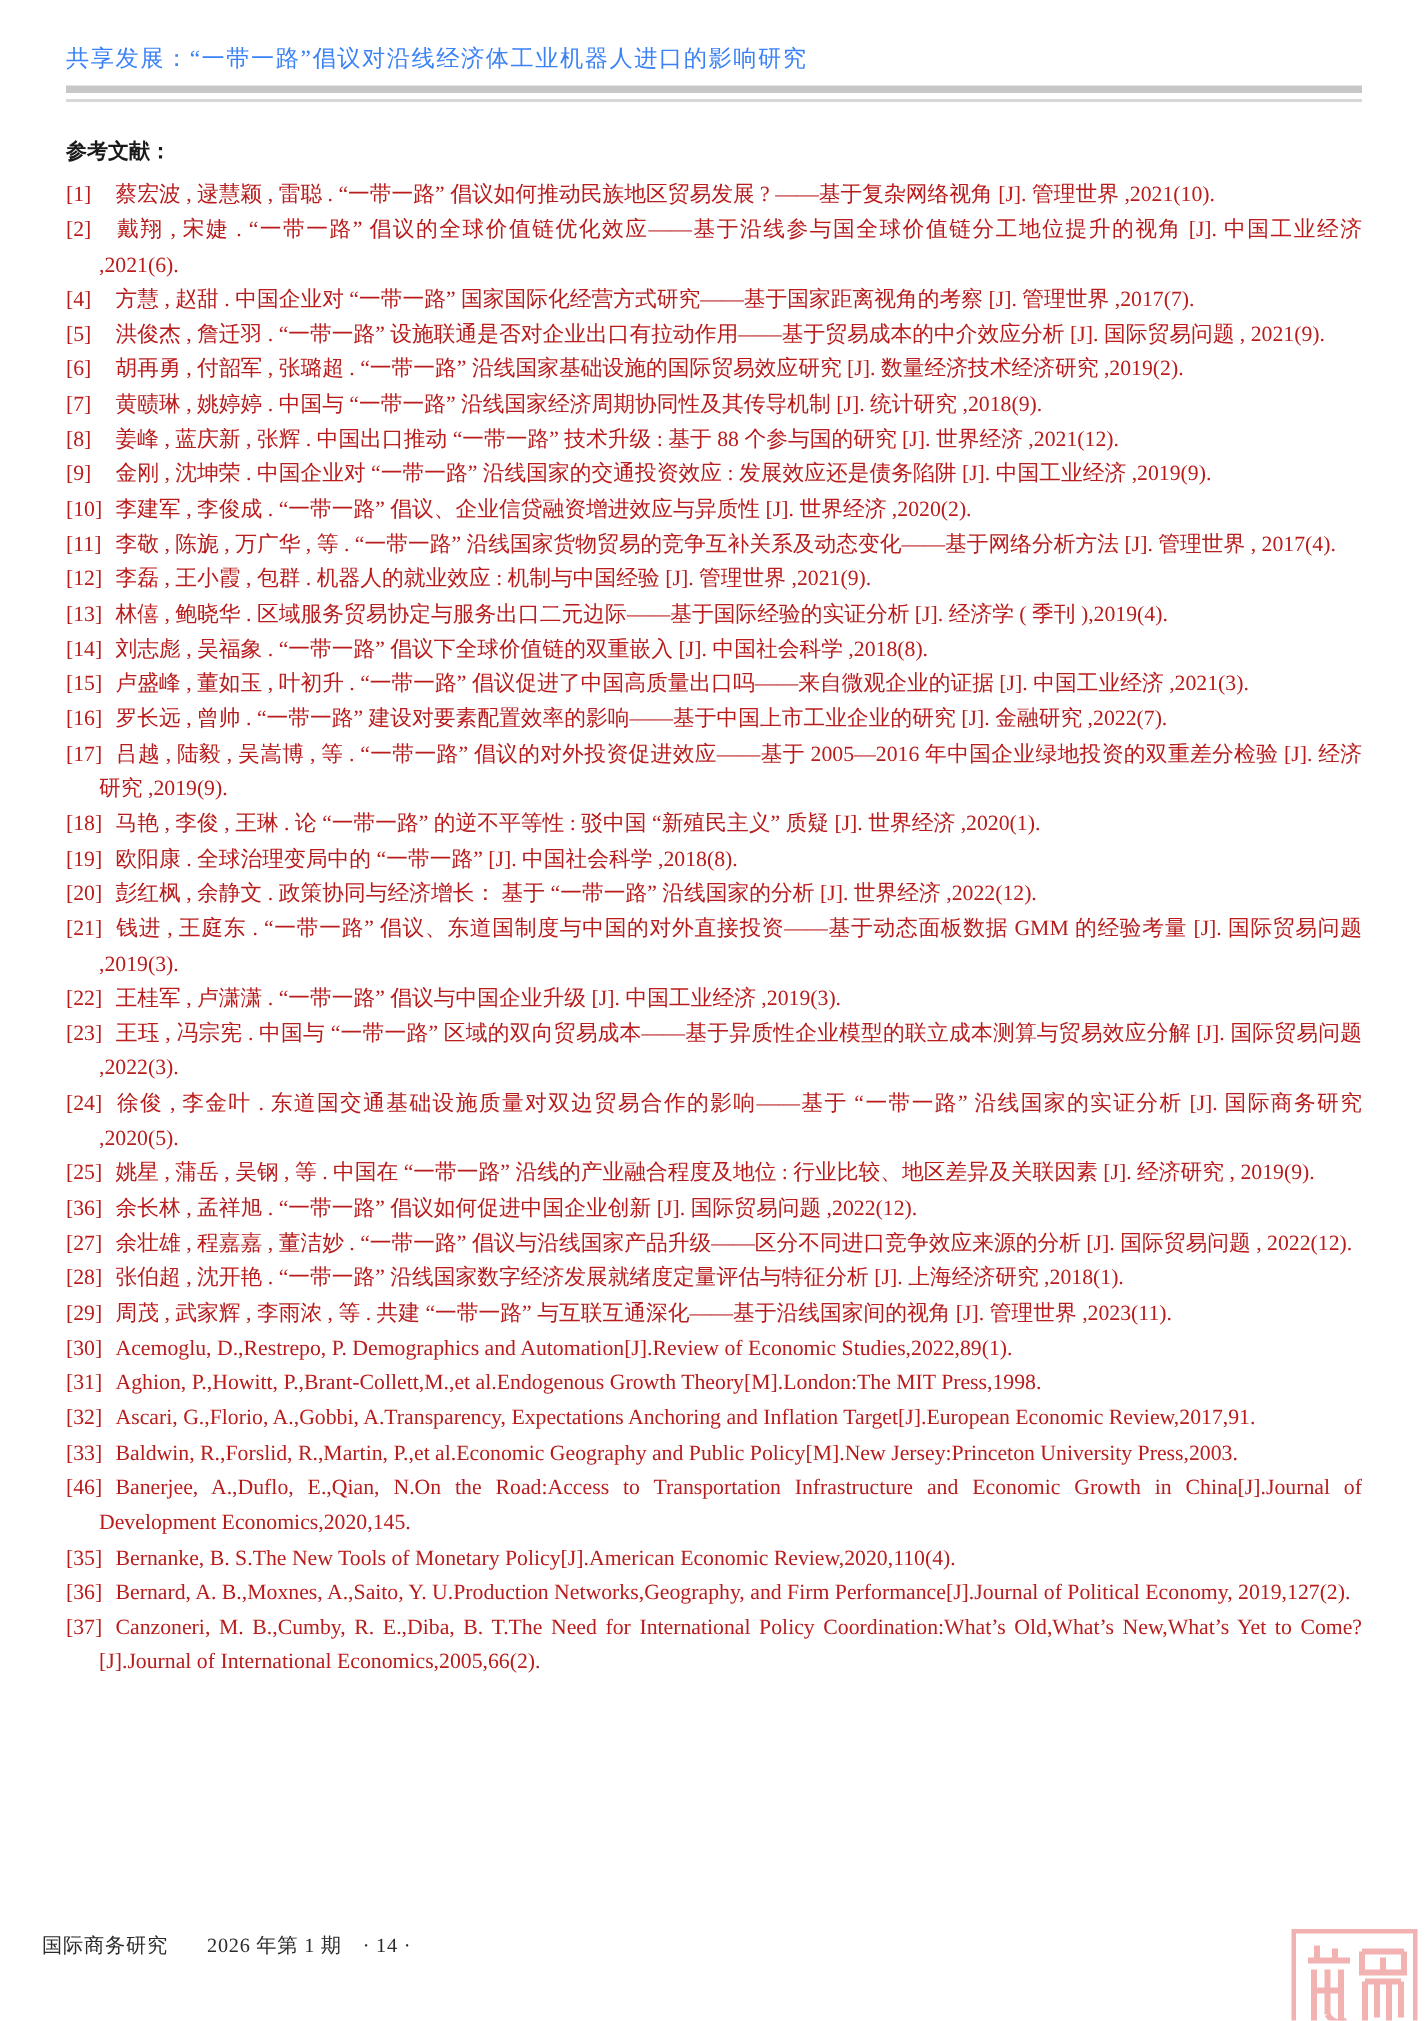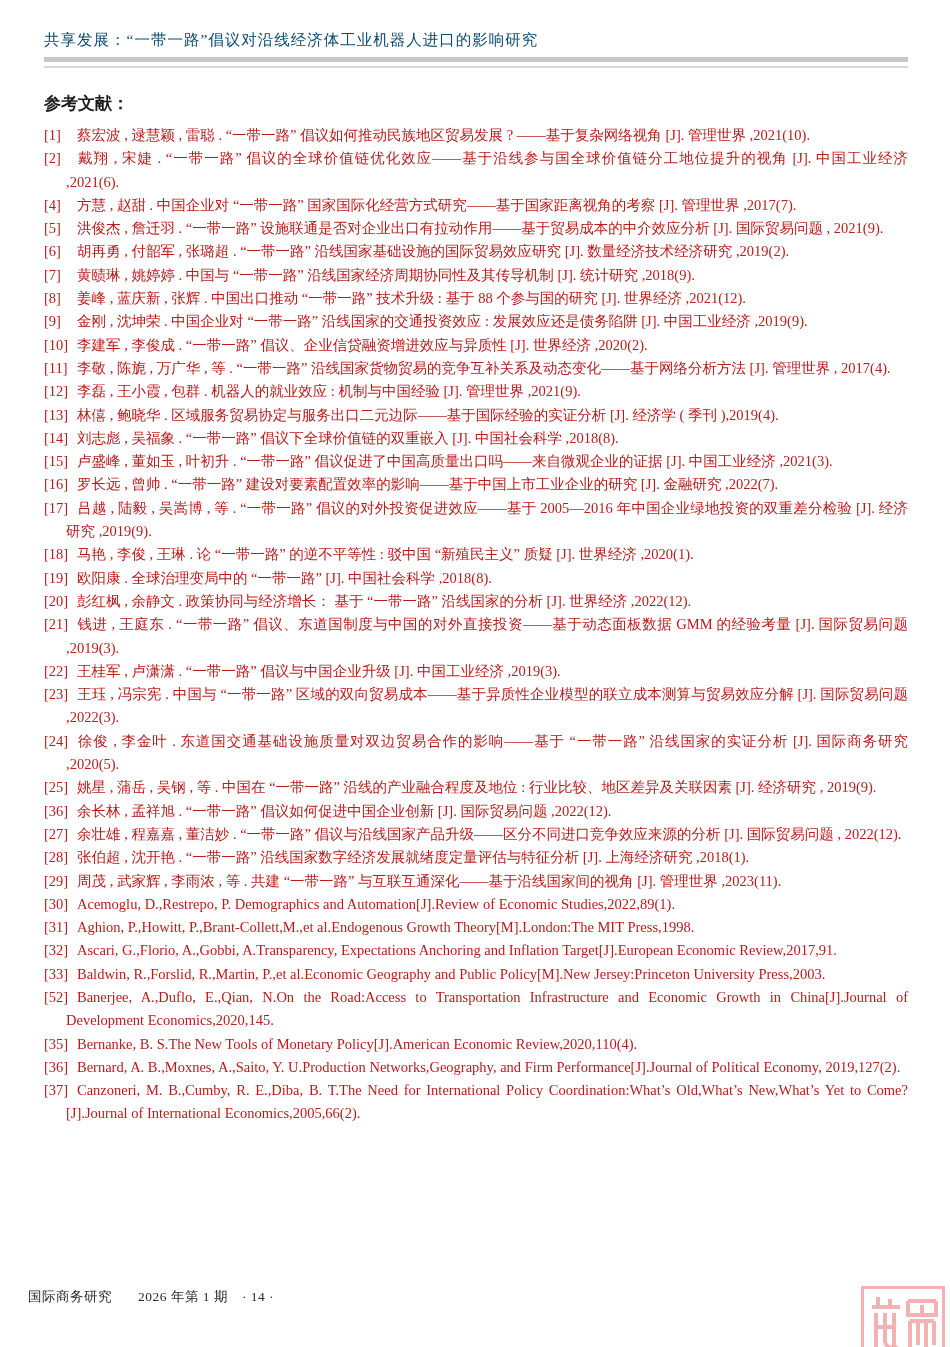--- a/index.html
+++ b/index.html
@@ -14,38 +14,38 @@
     overflow: hidden;
     font-family: "Liberation Serif", "DejaVu Serif", serif;
     color: #1f1f1f;
   }
   .page {
     padding: 30px 42px 0 44px;
   }
   .header-title {
     font-size: 15.5px;
     letter-spacing: 1px;
-    color: #0c4a6e;
+    color: #3b82f6;
     line-height: 20px;
   }
   .rule-thick {
     height: 5px;
     background: #c7c7c7;
     margin-top: 7px;
   }
   .rule-thin {
     height: 2px;
     background: #d8d8d8;
     margin-top: 4px;
   }
   .refs-heading {
     margin-top: 24px;
     font-family: "Liberation Sans", "DejaVu Sans", sans-serif;
     font-weight: bold;
-    font-size: 17px;
+    font-size: 14px;
     color: #1a1a1a;
   }
   .ref-list {
     margin-top: 9px;
   }
   .ref {
     font-size: 14.5px;
     line-height: 23.3px;
     text-align: justify;
     padding-left: 22px;
@@ -151,21 +151,21 @@
       <div class="ref"><span class="num">[29]</span><span class="txt">周茂 , 武家辉 , 李雨浓 , 等 . 共建 “一带一路” 与互联互通深化——基于沿线国家间的视角 [J]. 管理世界 ,2023(11).</span></div>
 
       <div class="ref"><span class="num">[30]</span><span class="txt">Acemoglu, D.,Restrepo, P. Demographics and Automation[J].Review of Economic Studies,2022,89(1).</span></div>
 
       <div class="ref"><span class="num">[31]</span><span class="txt">Aghion, P.,Howitt, P.,Brant-Collett,M.,et al.Endogenous Growth Theory[M].London:The MIT Press,1998.</span></div>
 
       <div class="ref"><span class="num">[32]</span><span class="txt">Ascari, G.,Florio, A.,Gobbi, A.Transparency, Expectations Anchoring and Inflation Target[J].European Economic Review,2017,91.</span></div>
 
       <div class="ref"><span class="num">[33]</span><span class="txt">Baldwin, R.,Forslid, R.,Martin, P.,et al.Economic Geography and Public Policy[M].New Jersey:Princeton University Press,2003.</span></div>
 
-      <div class="ref"><span class="num">[52]</span><span class="txt">Banerjee, A.,Duflo, E.,Qian, N.On the Road:Access to Transportation Infrastructure and Economic Growth in China[J].Journal of Development Economics,2020,145.</span></div>
+      <div class="ref"><span class="num">[46]</span><span class="txt">Banerjee, A.,Duflo, E.,Qian, N.On the Road:Access to Transportation Infrastructure and Economic Growth in China[J].Journal of Development Economics,2020,145.</span></div>
 
       <div class="ref"><span class="num">[35]</span><span class="txt">Bernanke, B. S.The New Tools of Monetary Policy[J].American Economic Review,2020,110(4).</span></div>
 
       <div class="ref"><span class="num">[36]</span><span class="txt">Bernard, A. B.,Moxnes, A.,Saito, Y. U.Production Networks,Geography, and Firm Performance[J].Journal of Political Economy, 2019,127(2).</span></div>
 
       <div class="ref"><span class="num">[37]</span><span class="txt">Canzoneri, M. B.,Cumby, R. E.,Diba, B. T.The Need for International Policy Coordination:What’s Old,What’s New,What’s Yet to Come?[J].Journal of International Economics,2005,66(2).</span></div>
 
     </div>
 
 </div>

